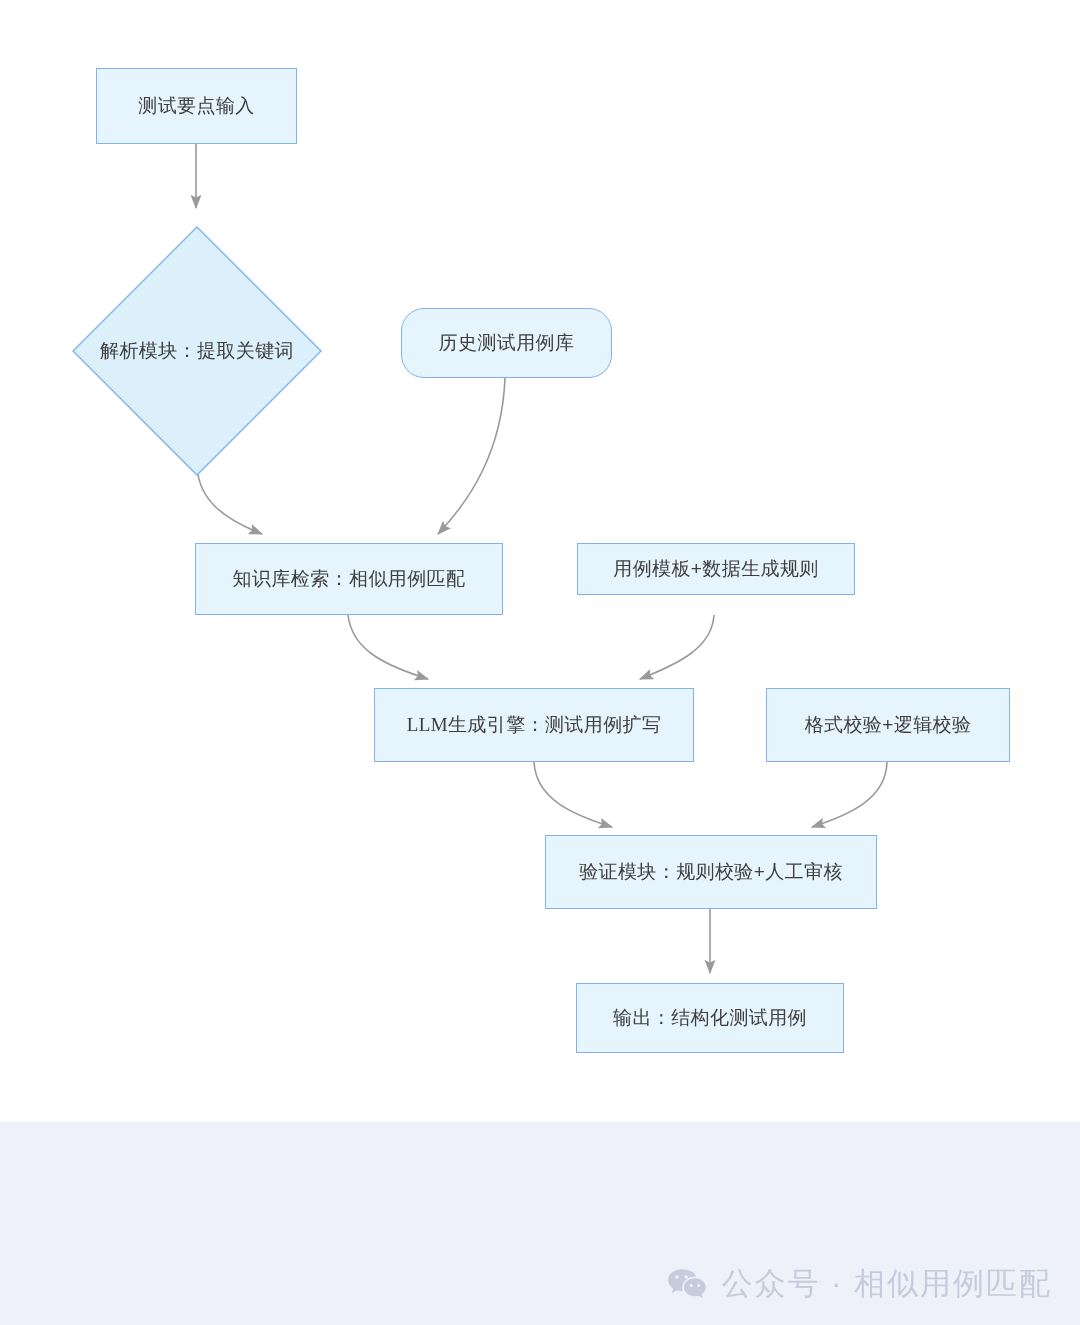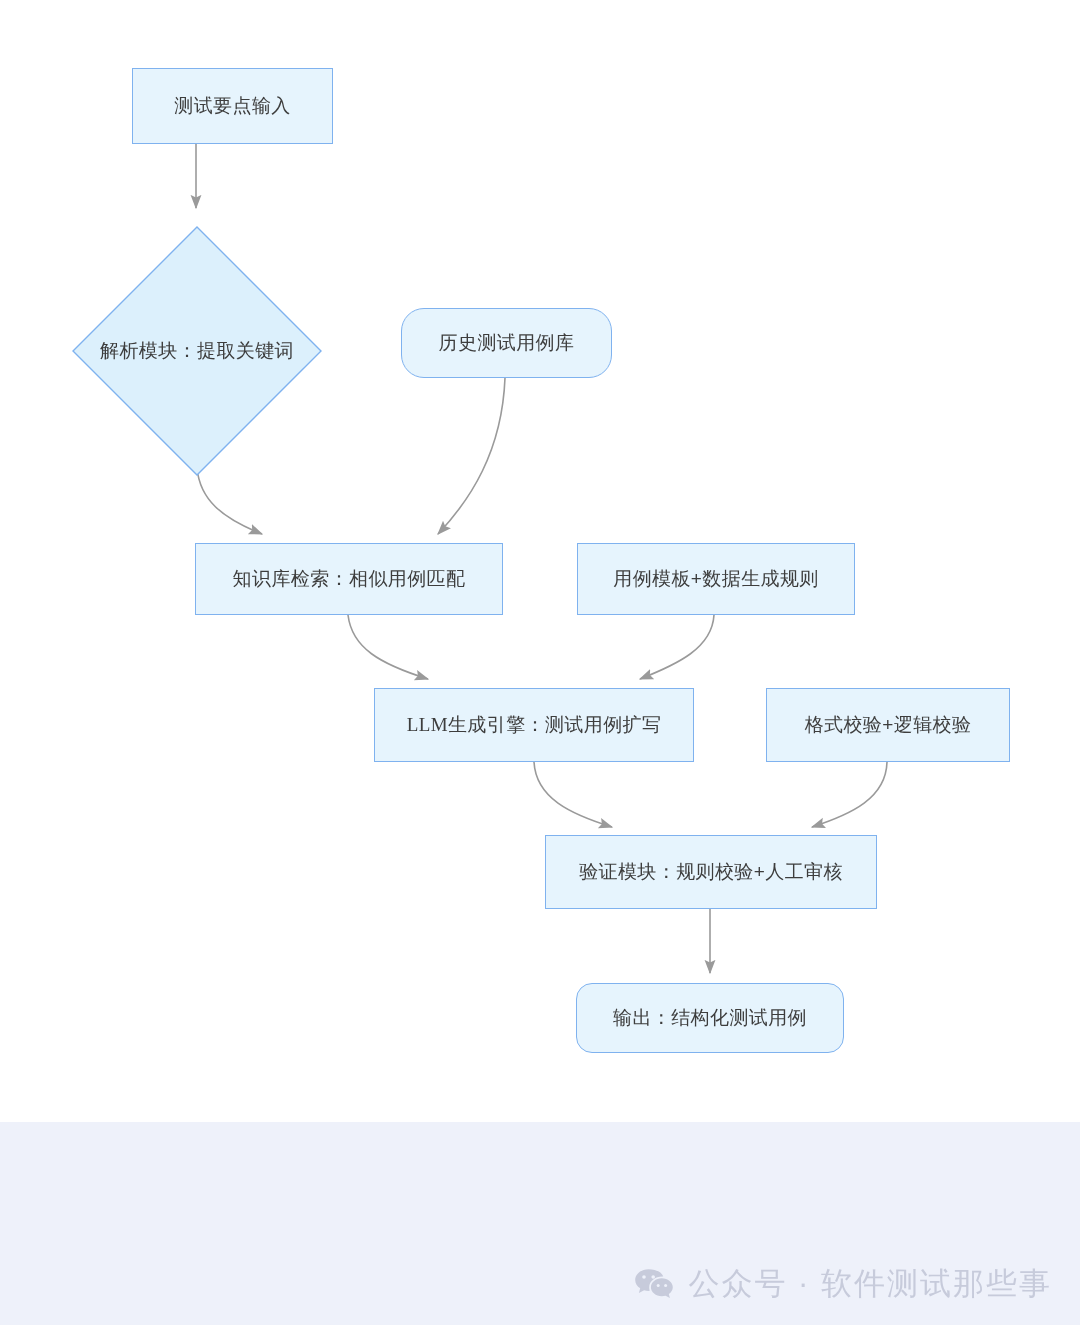--- a/index.html
+++ b/index.html
@@ -108,70 +108,70 @@
 
     <path d="M714,615 C712,648 678,664 640,679" fill="none" stroke="#9a9a9a" stroke-width="1.6" marker-end="url(#arrowhead)"></path>
 
     <path d="M534,762 C536,798 570,814 612,827" fill="none" stroke="#9a9a9a" stroke-width="1.6" marker-end="url(#arrowhead)"></path>
 
     <path d="M887,762 C886,798 852,814 812,827" fill="none" stroke="#9a9a9a" stroke-width="1.6" marker-end="url(#arrowhead)"></path>
 
     <path d="M710,909 L710,973" fill="none" stroke="#9a9a9a" stroke-width="1.6" marker-end="url(#arrowhead)"></path>
   </svg>
 
-  <div class="node" style="left:96px; top:68px; width:201px; height:76px;margin-left:36px;">
+  <div class="node" style="left:96px; top:68px; width:201px; height:76px;">
     <span>测试要点输入</span>
   </div>
 
   <div class="node diamond" style="left:72px; top:226px; width:250px; height:250px;">
     <svg class="diamond-shape" viewBox="0 0 250 250" xmlns="http://www.w3.org/2000/svg">
       <polygon points="125,1 249,125 125,249 1,125" fill="#dcf0fc" stroke="#7fb2ef" stroke-width="1.4"></polygon>
     </svg>
     <span class="diamond-label">解析模块：提取关键词</span>
   </div>
 
   <div class="node" style="left:401px; top:308px; width:211px; height:70px;border-radius:23px;">
     <span>历史测试用例库</span>
   </div>
 
   <div class="node" style="left:195px; top:543px; width:308px; height:72px;">
     <span>知识库检索：相似用例匹配</span>
   </div>
 
-  <div class="node" style="left:577px; top:543px; width:278px; height:72px;">
+  <div class="node" style="left:577px; top:543px; width:278px; height:52px;">
     <span>用例模板+数据生成规则</span>
   </div>
 
   <div class="node" style="left:374px; top:688px; width:320px; height:74px;font-family:Liberation Serif, serif;">
     <span>LLM生成引擎：测试用例扩写</span>
   </div>
 
   <div class="node" style="left:545px; top:835px; width:332px; height:74px;">
     <span>验证模块：规则校验+人工审核</span>
   </div>
 
   <div class="node" style="left:766px; top:688px; width:244px; height:74px;">
     <span>格式校验+逻辑校验</span>
   </div>
 
-  <div class="node" style="left:576px; top:983px; width:268px; height:70px;border-radius:16px;">
+  <div class="node" style="left:576px; top:983px; width:268px; height:70px;">
     <span>输出：结构化测试用例</span>
   </div>
 
 </div>
 
 <div id="footer">
 
   <div id="watermark">
     <span class="wechat-icon">
       <svg width="40" height="34" viewBox="0 0 40 34" xmlns="http://www.w3.org/2000/svg">
         <path d="M14.6,2.2 C7.1,2.2 1.2,7 1.2,12.9 C1.2,16.3 3.1,19.3 6.2,21.3 L4.9,26 L10.1,23.3 C11.5,23.7 13,23.9 14.6,23.9 C15,23.9 15.4,23.9 15.8,23.8 C15.4,22.7 15.2,21.6 15.2,20.4 C15.2,14.4 21.1,9.6 28.4,9.6 C28.7,9.6 29,9.6 29.3,9.6 C28,5.3 21.9,2.2 14.6,2.2 Z" fill="#c7cbdb"></path>
         <circle cx="10" cy="10" r="1.8" fill="#eef1fa"></circle>
         <circle cx="19.2" cy="10" r="1.8" fill="#eef1fa"></circle>
         <path d="M38.8,20.3 C38.8,15.3 33.8,11.3 27.8,11.3 C21.8,11.3 16.9,15.3 16.9,20.3 C16.9,25.2 21.8,29.2 27.8,29.2 C29.1,29.2 30.4,29 31.6,28.7 L35.9,31 L34.8,27.1 C37.2,25.5 38.8,23.1 38.8,20.3 Z" fill="#c7cbdb"></path>
         <circle cx="24.2" cy="18.4" r="1.5" fill="#eef1fa"></circle>
         <circle cx="31.6" cy="18.4" r="1.5" fill="#eef1fa"></circle>
       </svg>
     </span>
-    <span>公众号 · 软件测试那些事</span>
+    <span>公众号 · 相似用例匹配</span>
   </div>
 
 </div>
 
 </body></html>

